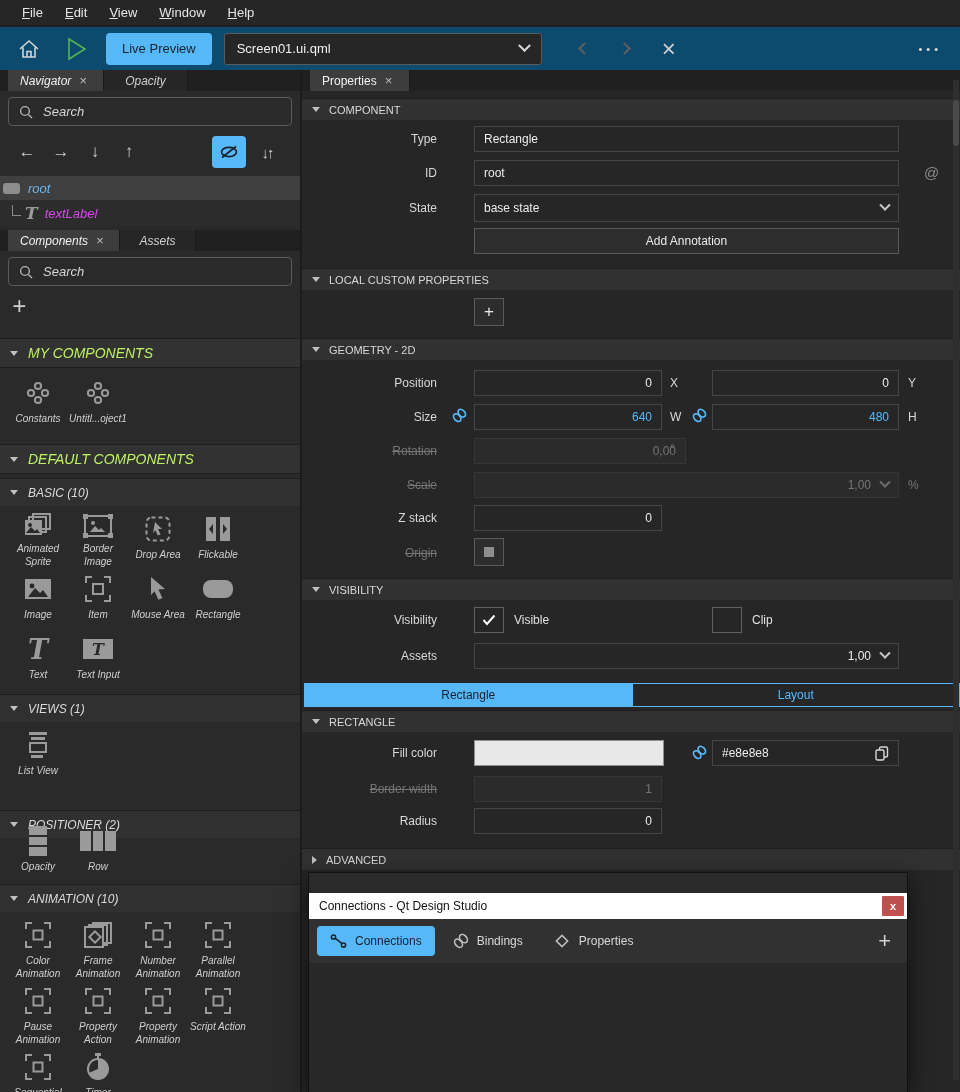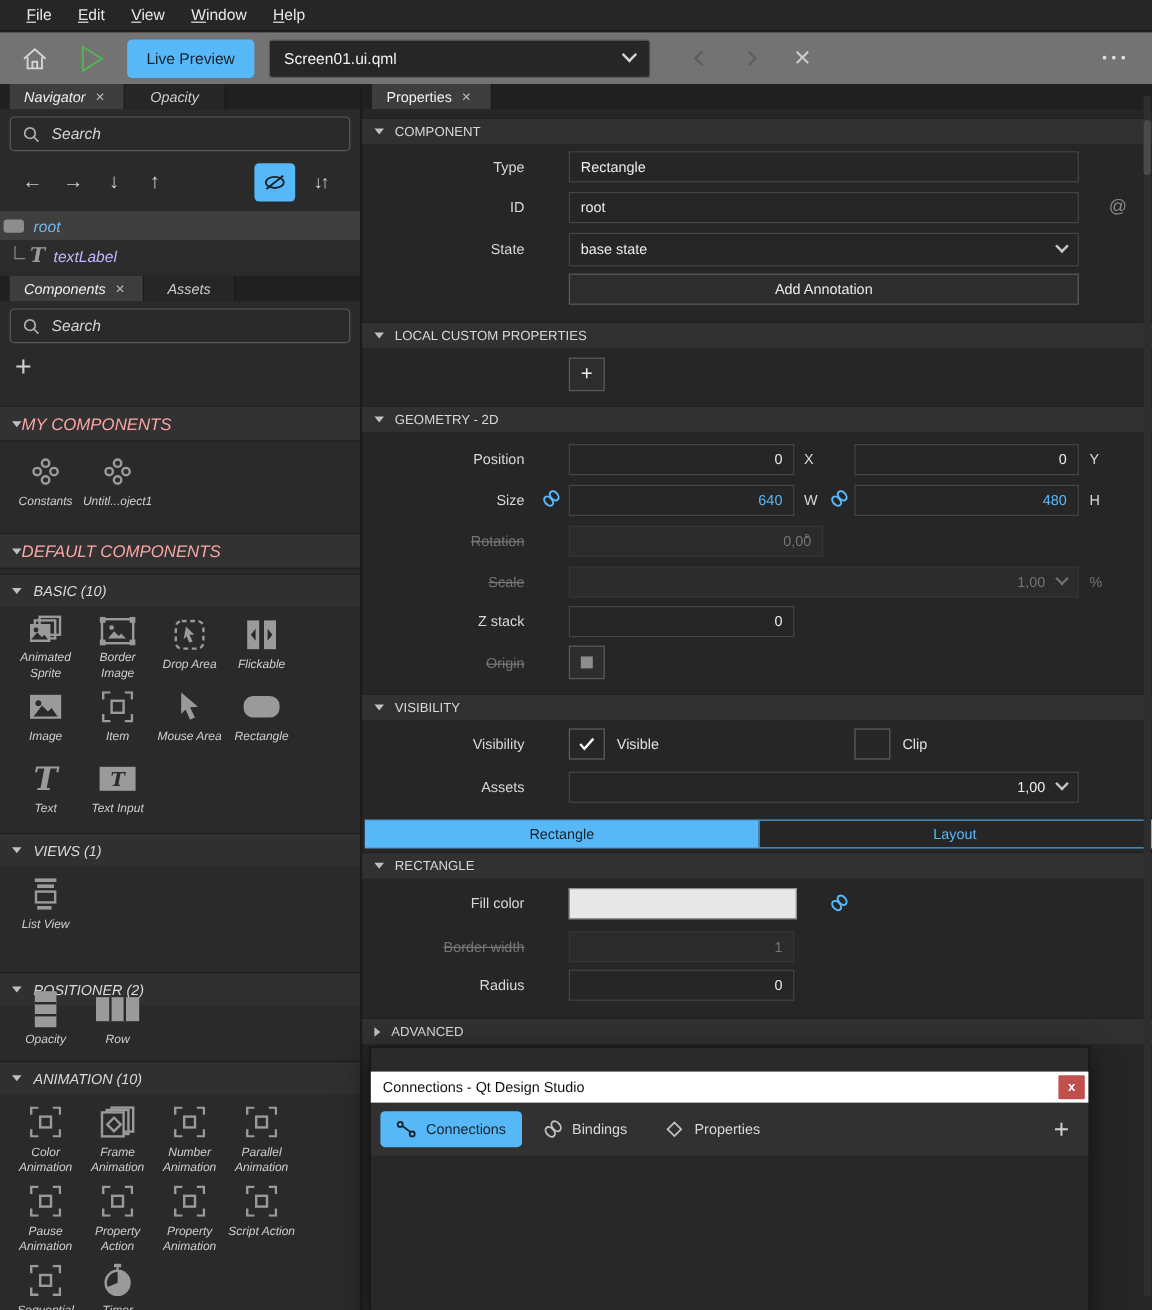--- a/index.html
+++ b/index.html
@@ -8,21 +8,21 @@
   .abs { position:absolute; }
 
   
   .menubar { position:absolute; left:0; top:0; width:960px; height:26px;
     background:#262626; border-bottom:1px solid #1b1b1b; display:flex; align-items:center; padding-left:12px; gap:2px; }
   .menu-item { display:inline-block; padding:3px 10px; color:#e6e6e6; font-size:13px; }
   .menu-item::first-letter { text-decoration:underline; }
 
   
   .toolbar { position:absolute; left:0; top:27px; width:960px; height:43px;
-    background:#737373; display:flex; align-items:center; }
+    background:#0c4a6e; display:flex; align-items:center; }
   .tb-icon { display:flex; align-items:center; justify-content:center; width:34px; height:34px; }
   .btn-live { background:#57b8f8; color:#17212b; border-radius:4px; height:32px;
     display:flex; align-items:center; padding:0 16px; font-size:13px; margin-left:12px; }
   .file-combo { margin-left:12px; width:318px; height:32px; background:#262626;
     border:1px solid #5a5a5a; border-radius:3px; display:flex; align-items:center;
     padding:0 12px; color:#f0f0f0; font-size:13px; }
   .file-combo .spacer { flex:1; }
   .chev { display:inline-block; width:9px; height:9px; border-right:2px solid #d8d8d8;
     border-bottom:2px solid #d8d8d8; }
   .chev.down { transform:rotate(45deg) translate(-2px,-2px); }
@@ -61,29 +61,29 @@
 
   
   .tree-row { position:absolute; left:0; width:100%; display:flex; align-items:center; }
   .tree-root { top:106px; height:24px; background:#3f3f3f; }
   .tree-child { top:130px; height:26px; background:#2c2c2c; }
   .root-swatch { width:17px; height:11px; background:#8d8d8d; border-radius:3px; margin:0 8px 0 3px; }
   .root-label { color:#74b6e8; font-size:13px; }
   .branch { width:9px; height:11px; border-left:1px solid #8a8a8a; border-bottom:1px solid #8a8a8a;
     margin:-6px 4px 0 12px; }
   .t-glyph { font-family:"DejaVu Serif", serif; font-weight:bold; color:#9a9a9a; font-size:17px; margin-right:7px; }
-  .child-label { color:#c4b5fd; font-size:13px; }
+  .child-label { color:#d946ef; font-size:13px; }
 
   
   .lib-plus { position:absolute; left:12px; top:222px; font-size:24px; font-weight:300; color:#cfcfcf; }
 
   
   .bighdr { position:absolute; left:0; width:100%; height:30px; background:#323232;
     border-top:1px solid #1e1e1e; border-bottom:1px solid #1e1e1e;
-    display:flex; align-items:center; gap:0; padding-left:10px; color:#fca5a5; font-size:14px; }
+    display:flex; align-items:center; gap:10px; padding-left:10px; color:#bef264; font-size:14px; }
   .subhdr { position:absolute; left:0; width:100%; height:28px; background:#303030;
     border-top:1px solid #1e1e1e; display:flex; align-items:center; gap:10px; padding-left:10px;
     color:#dadada; font-size:12px; }
   .tri-down { width:0; height:0; border-left:4px solid transparent; border-right:4px solid transparent;
     border-top:5px solid #c0c0c0; }
   .tri-right { width:0; height:0; border-top:4px solid transparent; border-bottom:4px solid transparent;
     border-left:5px solid #c0c0c0; }
 
   
   .cgrid { position:absolute; left:8px; display:grid; grid-template-columns:repeat(4,60px); }
@@ -659,20 +659,28 @@
     <span>RECTANGLE</span>
   </div>
   <span class="plabel" style="top:676px">Fill color</span>
   <div class="swatch" style="top:670px; left:172px"></div>
   <span class="abs" style="top:675px; left:390px">
     <svg width="15" height="15" viewBox="0 0 15 15">
       <ellipse cx="5.2" cy="9.6" rx="3" ry="4.4" transform="rotate(-42 5.2 9.6)" stroke="#57b9fc" stroke-width="1.7" fill="none"></ellipse>
       <ellipse cx="9.8" cy="5.2" rx="3" ry="4.4" transform="rotate(-42 9.8 5.2)" stroke="#57b9fc" stroke-width="1.7" fill="none"></ellipse>
     </svg>
   </span>
+  <div class="fld" style="top:670px; left:410px; width:187px">
+    <span>#e8e8e8</span>
+    <span style="flex:1"></span>
+    <svg width="14" height="15" viewBox="0 0 14 15">
+      <rect x="4.5" y="1" width="8" height="10" rx="1.5" stroke="#d8d8d8" stroke-width="1.4" fill="none"></rect>
+      <rect x="1" y="4" width="8" height="10" rx="1.5" stroke="#d8d8d8" stroke-width="1.4" fill="#262626"></rect>
+    </svg>
+  </div>
 
   <span class="plabel dis" style="top:712px">Border width</span>
   <div class="fld num dis" style="top:706px; left:172px; width:188px">
     <span>1</span>
   </div>
 
   <span class="plabel" style="top:744px">Radius</span>
   <div class="fld num" style="top:738px; left:172px; width:188px">
     <span>0</span>
   </div>

